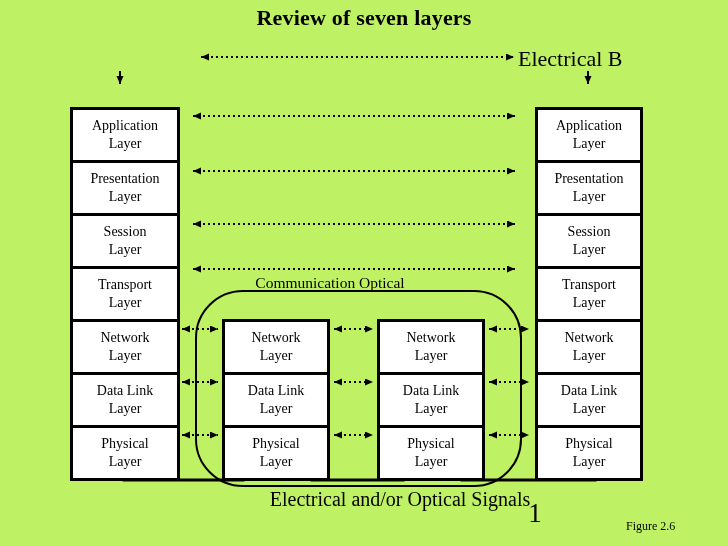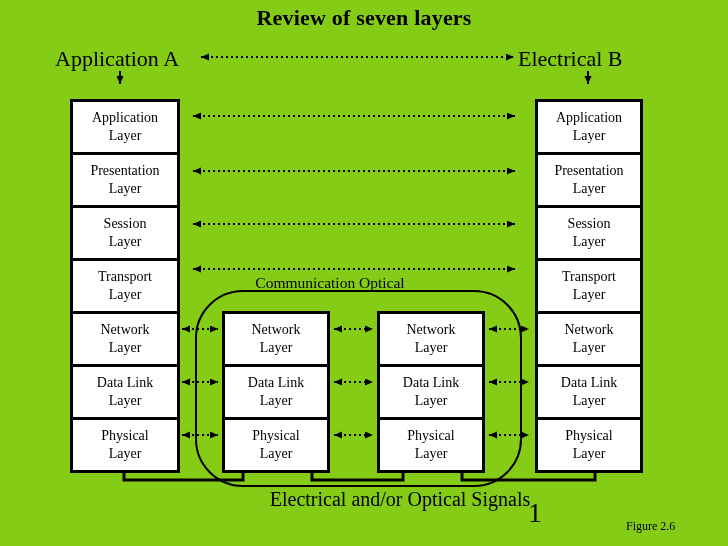--- a/index.html
+++ b/index.html
@@ -1,32 +1,32 @@
 <!DOCTYPE html>
 <html><head>
 <meta charset="utf-8">
 <style>
   html,body{margin:0;padding:0;background:#fff;}
   .slide{
-    position:relative;width:728px;height:546px;background:#84cc16;
+    position:relative;width:728px;height:546px;background:#bef264;
     font-family:"Liberation Serif",serif;color:#000;overflow:hidden;
   }
   .title{
     position:absolute;top:5px;left:0;width:728px;text-align:center;
     font-weight:bold;font-size:22px;letter-spacing:0.2px;
   }
   .endpoint{position:absolute;font-size:22px;white-space:nowrap;}
   .endpoint.a{left:55px;top:46px;}
   .endpoint.b{left:518px;top:46px;}
   .stack{position:absolute;}
   .layer-box{
     box-sizing:border-box;height:56px;margin-top:-3px;border:3px solid #000;
     background:#fff;display:flex;align-items:center;justify-content:center;
   }
-  .layer-box:first-child{margin-top:9px;}
+  .layer-box:first-child{margin-top:17px;}
   .layer-box span{
     display:block;width:100%;text-align:center;font-size:14px;line-height:1.3;
     white-space:pre-line;
   }
   #stackA{left:70px;top:90px;width:110px;}
   #stackB{left:535px;top:90px;width:108px;}
   #stackM1{left:222px;top:302px;width:108px;}
   #stackM2{left:377px;top:302px;width:108px;}
   .net-boundary{
     position:absolute;left:195px;top:290px;width:327px;height:197px;
@@ -83,21 +83,20 @@
     <line class="dotted" x1="334" y1="435" x2="373" y2="435" marker-start="url(#ah)" marker-end="url(#ah)"></line>
     <line class="dotted" x1="489" y1="435" x2="529" y2="435" marker-start="url(#ah)" marker-end="url(#ah)"></line>
 
     <path class="conn" d="M124,461 L124,480 L243,480 L243,461"></path>
     <path class="conn" d="M312,461 L312,480 L403,480 L403,461"></path>
     <path class="conn" d="M462,461 L462,480 L595,480 L595,461"></path>
   </svg>
 
   <div class="title">Review of seven layers</div>
 
-  <div class="endpoint a">Application A</div>
   <div class="endpoint b">Electrical B</div>
 
   <div class="stack" id="stackA">
     <div class="layer-box">
         <span>Application
 Layer</span>
       </div>
     <div class="layer-box">
         <span>Presentation
 Layer</span>

